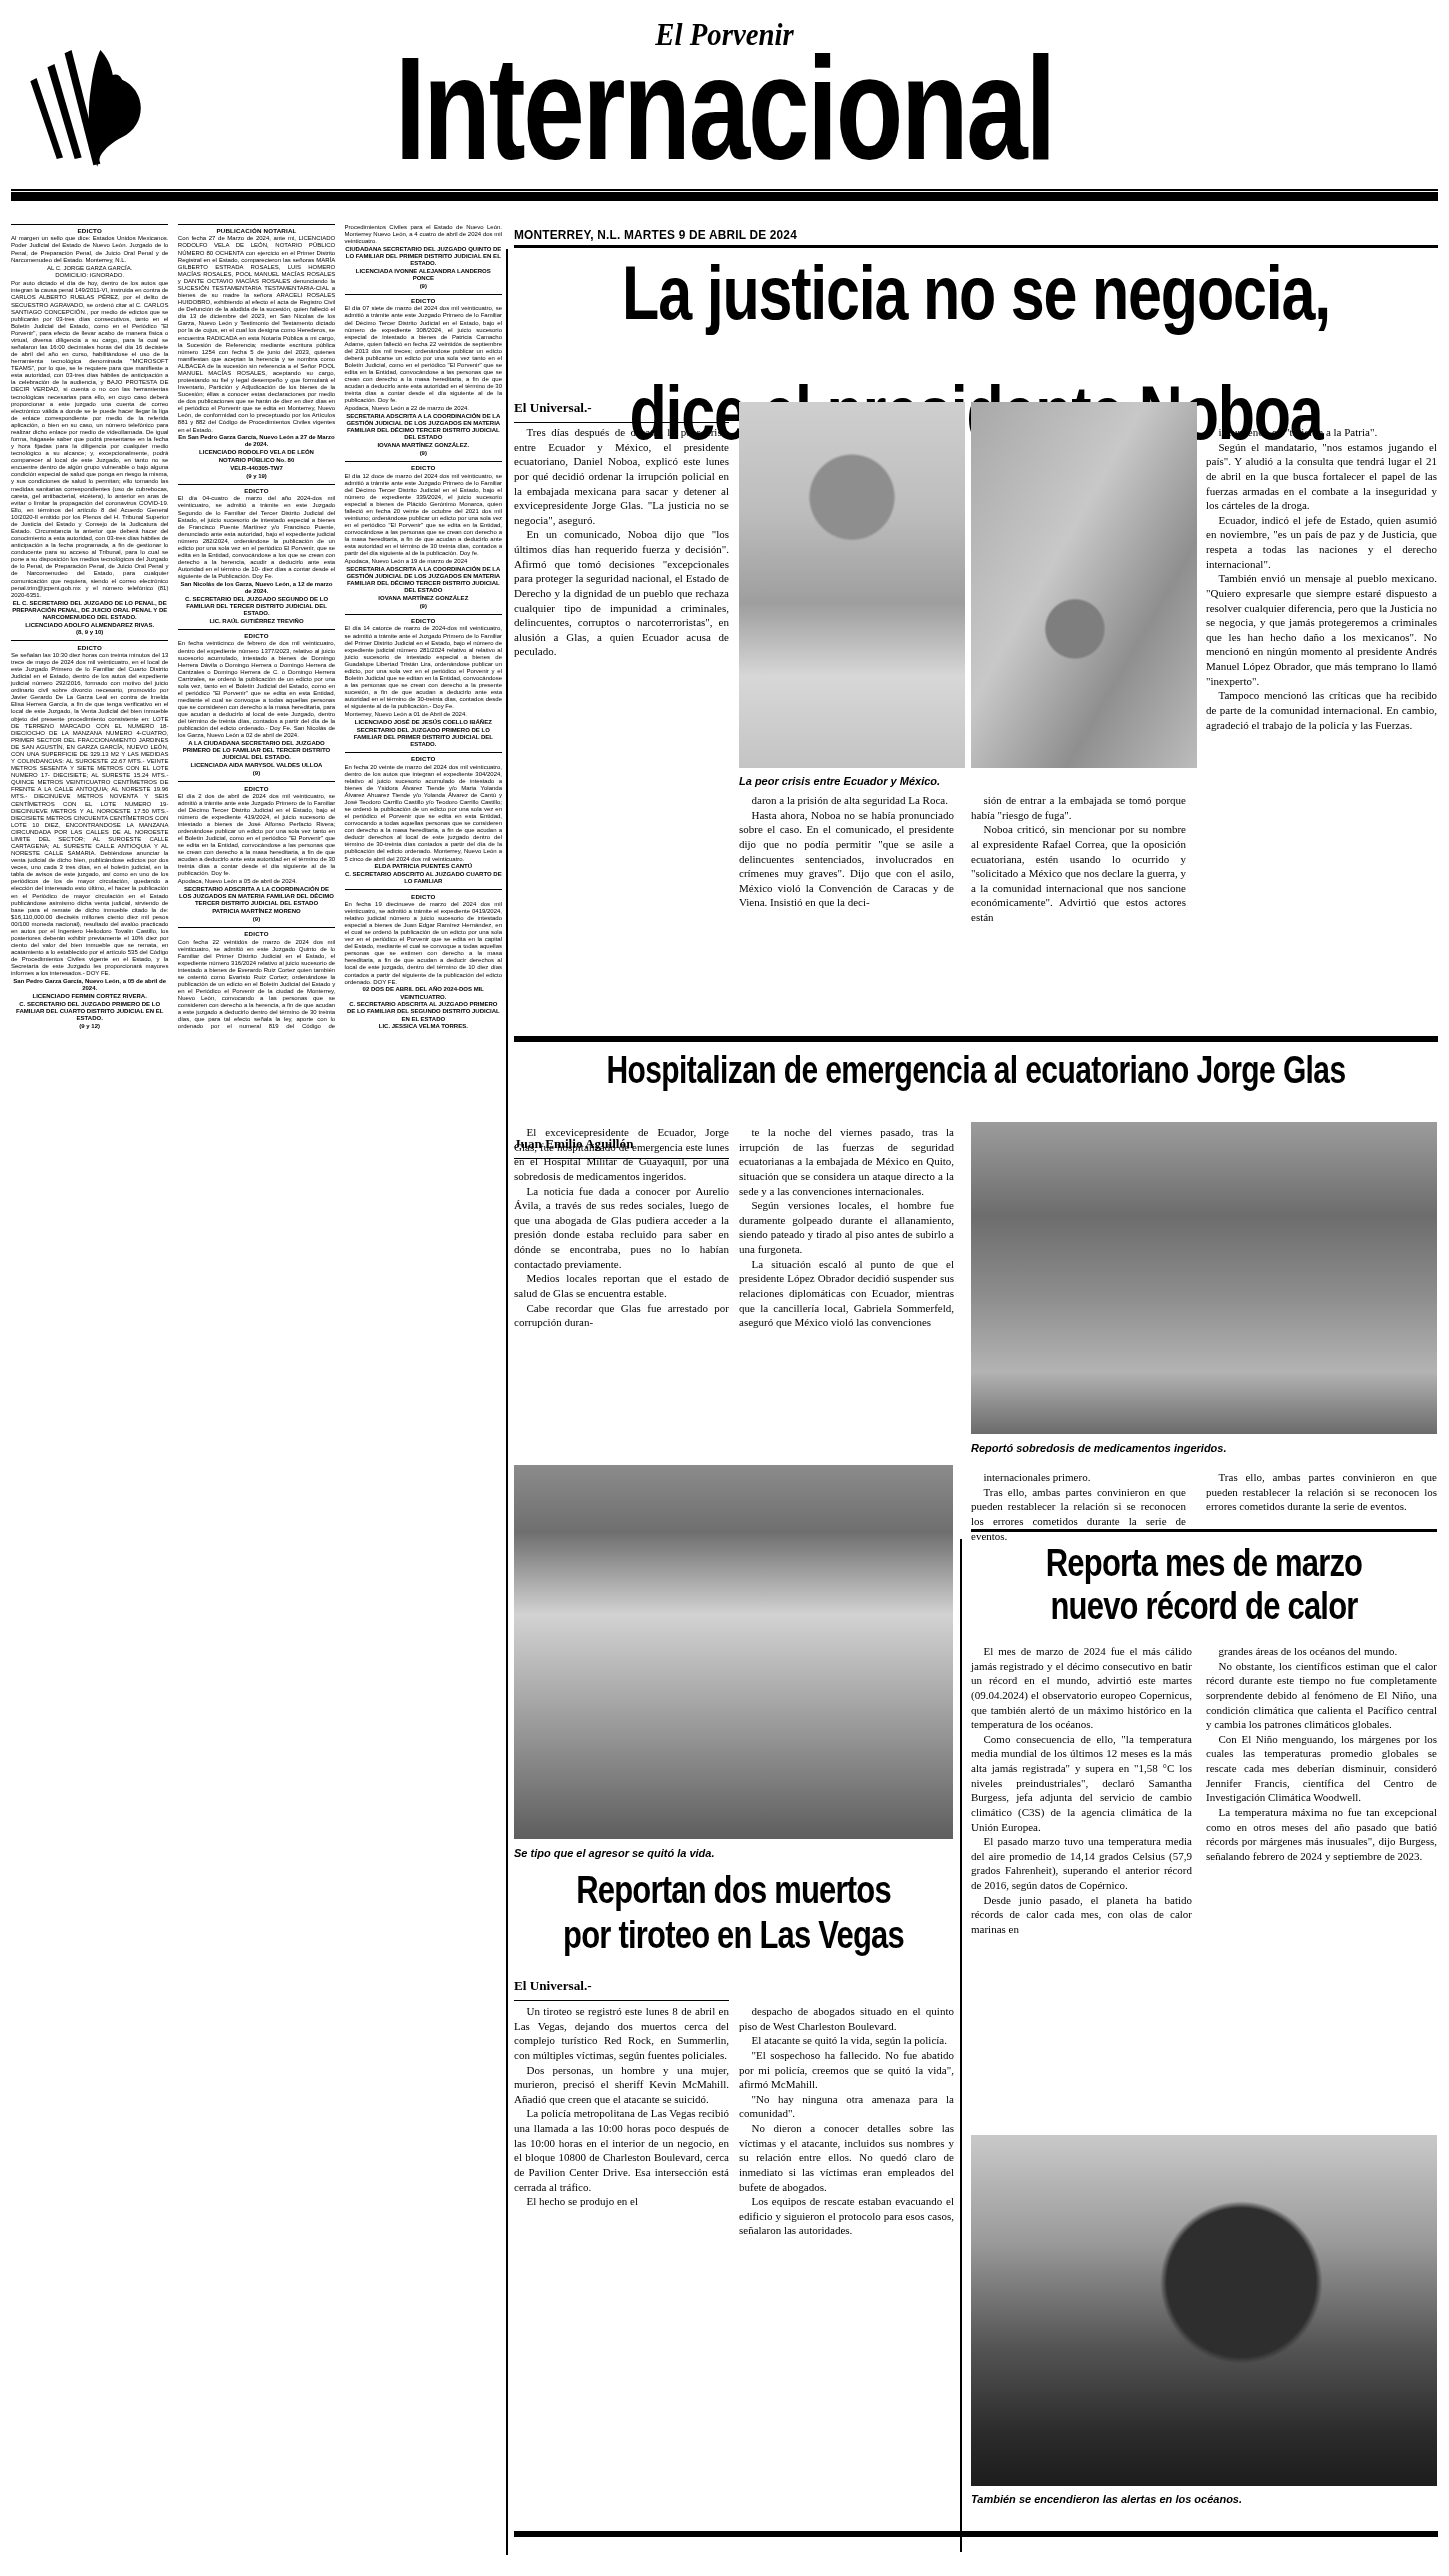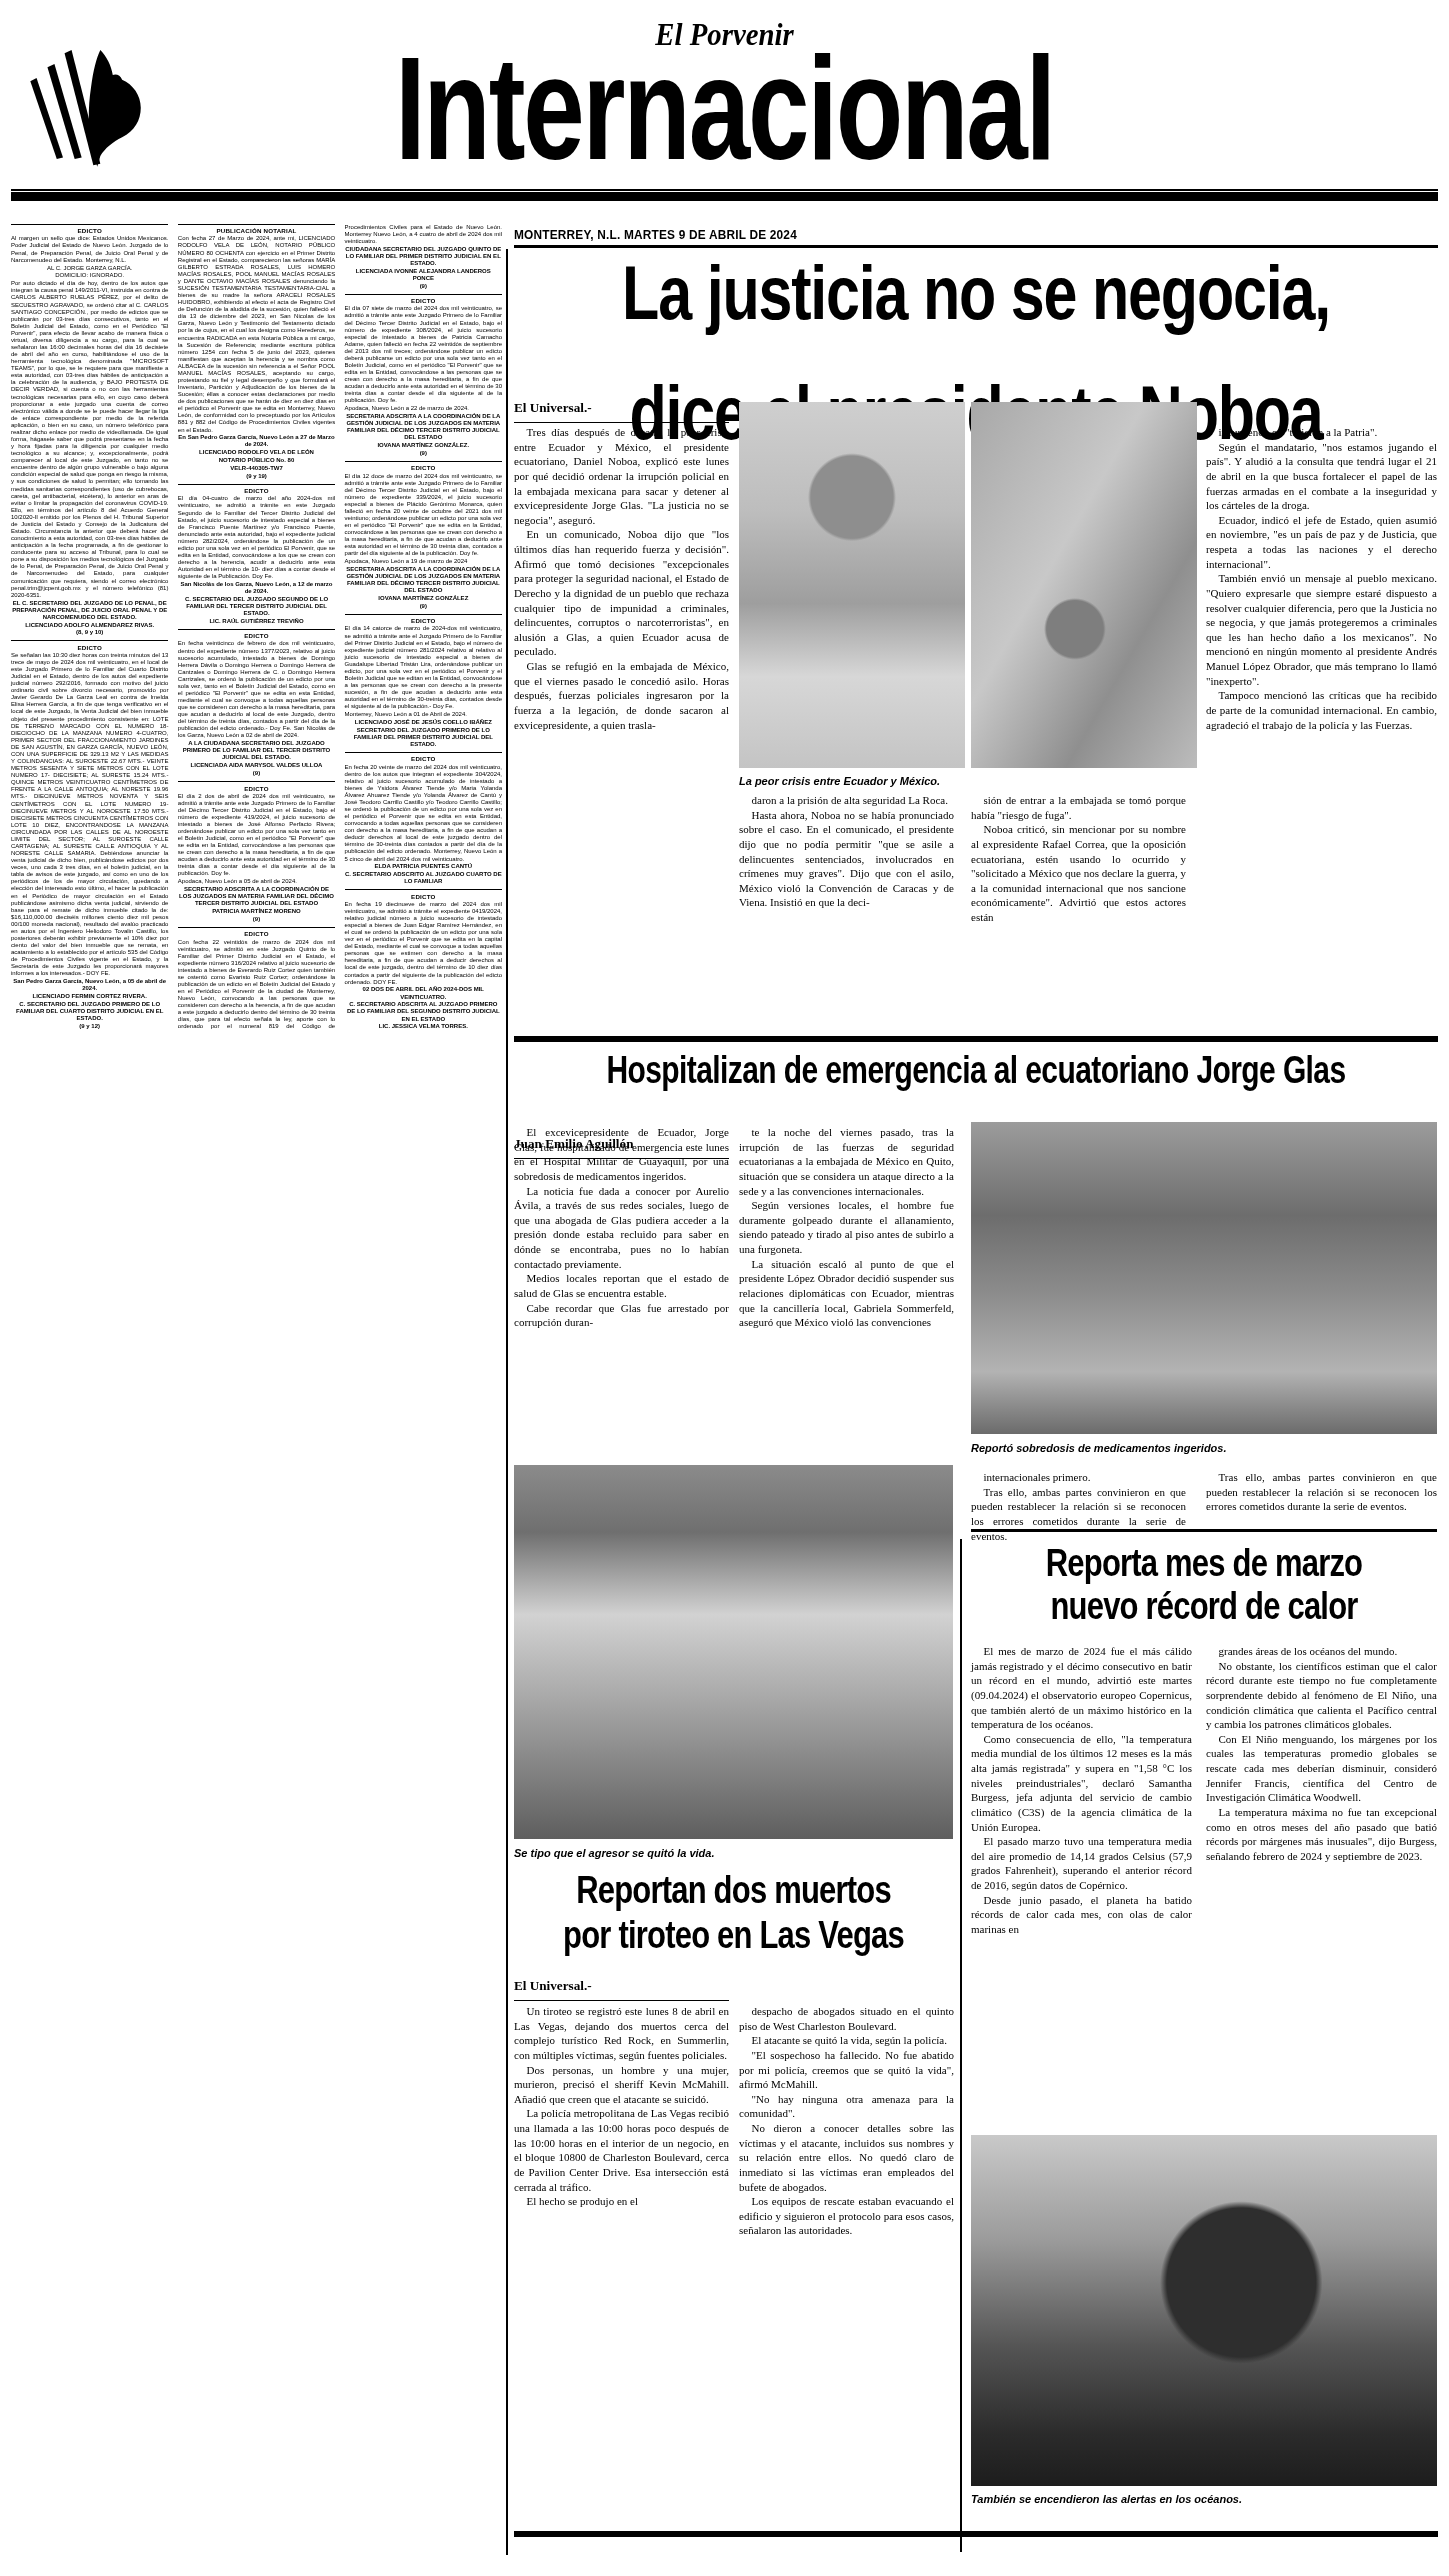--- a/index.html
+++ b/index.html
@@ -311,21 +311,20 @@
     <div class="hl-main">dice el presidente Noboa</div>
   </div>
 
   <div style="position:absolute; left:514px; top:400px; width:215px;">
     <div class="byline-wide"><span class="byline" style="border:none;">El Universal.-</span></div>
   </div>
 
   <div class="body-col" style="position:absolute; left:514px; top:425px; width:215px;">
     <p>Tres días después de desatar la peor crisis entre Ecuador y México, el presidente ecuatoriano, Daniel Noboa, explicó este lunes por qué decidió ordenar la irrupción policial en la embajada mexicana para sacar y detener al exvicepresidente Jorge Glas. "La justicia no se negocia", aseguró.</p>
     <p>En un comunicado, Noboa dijo que "los últimos días han requerido fuerza y decisión". Afirmó que tomó decisiones "excepcionales para proteger la seguridad nacional, el Estado de Derecho y la dignidad de un pueblo que rechaza cualquier tipo de impunidad a criminales, delincuentes, corruptos o narcoterroristas", en alusión a Glas, a quien Ecuador acusa de peculado.</p>
-    <p>Glas se refugió en la embajada de México, que el viernes pasado le concedió asilo. Horas después, fuerzas policiales ingresaron por la fuerza a la legación, de donde sacaron al exvicepresidente, a quien trasla-</p>
   </div>
 
   <div class="photo ph-portrait" style="position:absolute; left:739px; top:402px; width:226px; height:366px;"></div>
 
   <div class="photo ph-flag" style="position:absolute; left:971px; top:402px; width:226px; height:366px;"></div>
   <div class="cap" style="position:absolute; left:739px; top:775px; width:468px;">La peor crisis entre Ecuador y México.</div>
 
   <div class="body-col" style="position:absolute; left:1206px; top:425px; width:231px;">
     <p>incurriendo en "traición a la Patria".</p>
     <p>Según el mandatario, "nos estamos jugando el país". Y aludió a la consulta que tendrá lugar el 21 de abril en la que busca fortalecer el papel de las fuerzas armadas en el combate a la inseguridad y los cárteles de la droga.</p>

